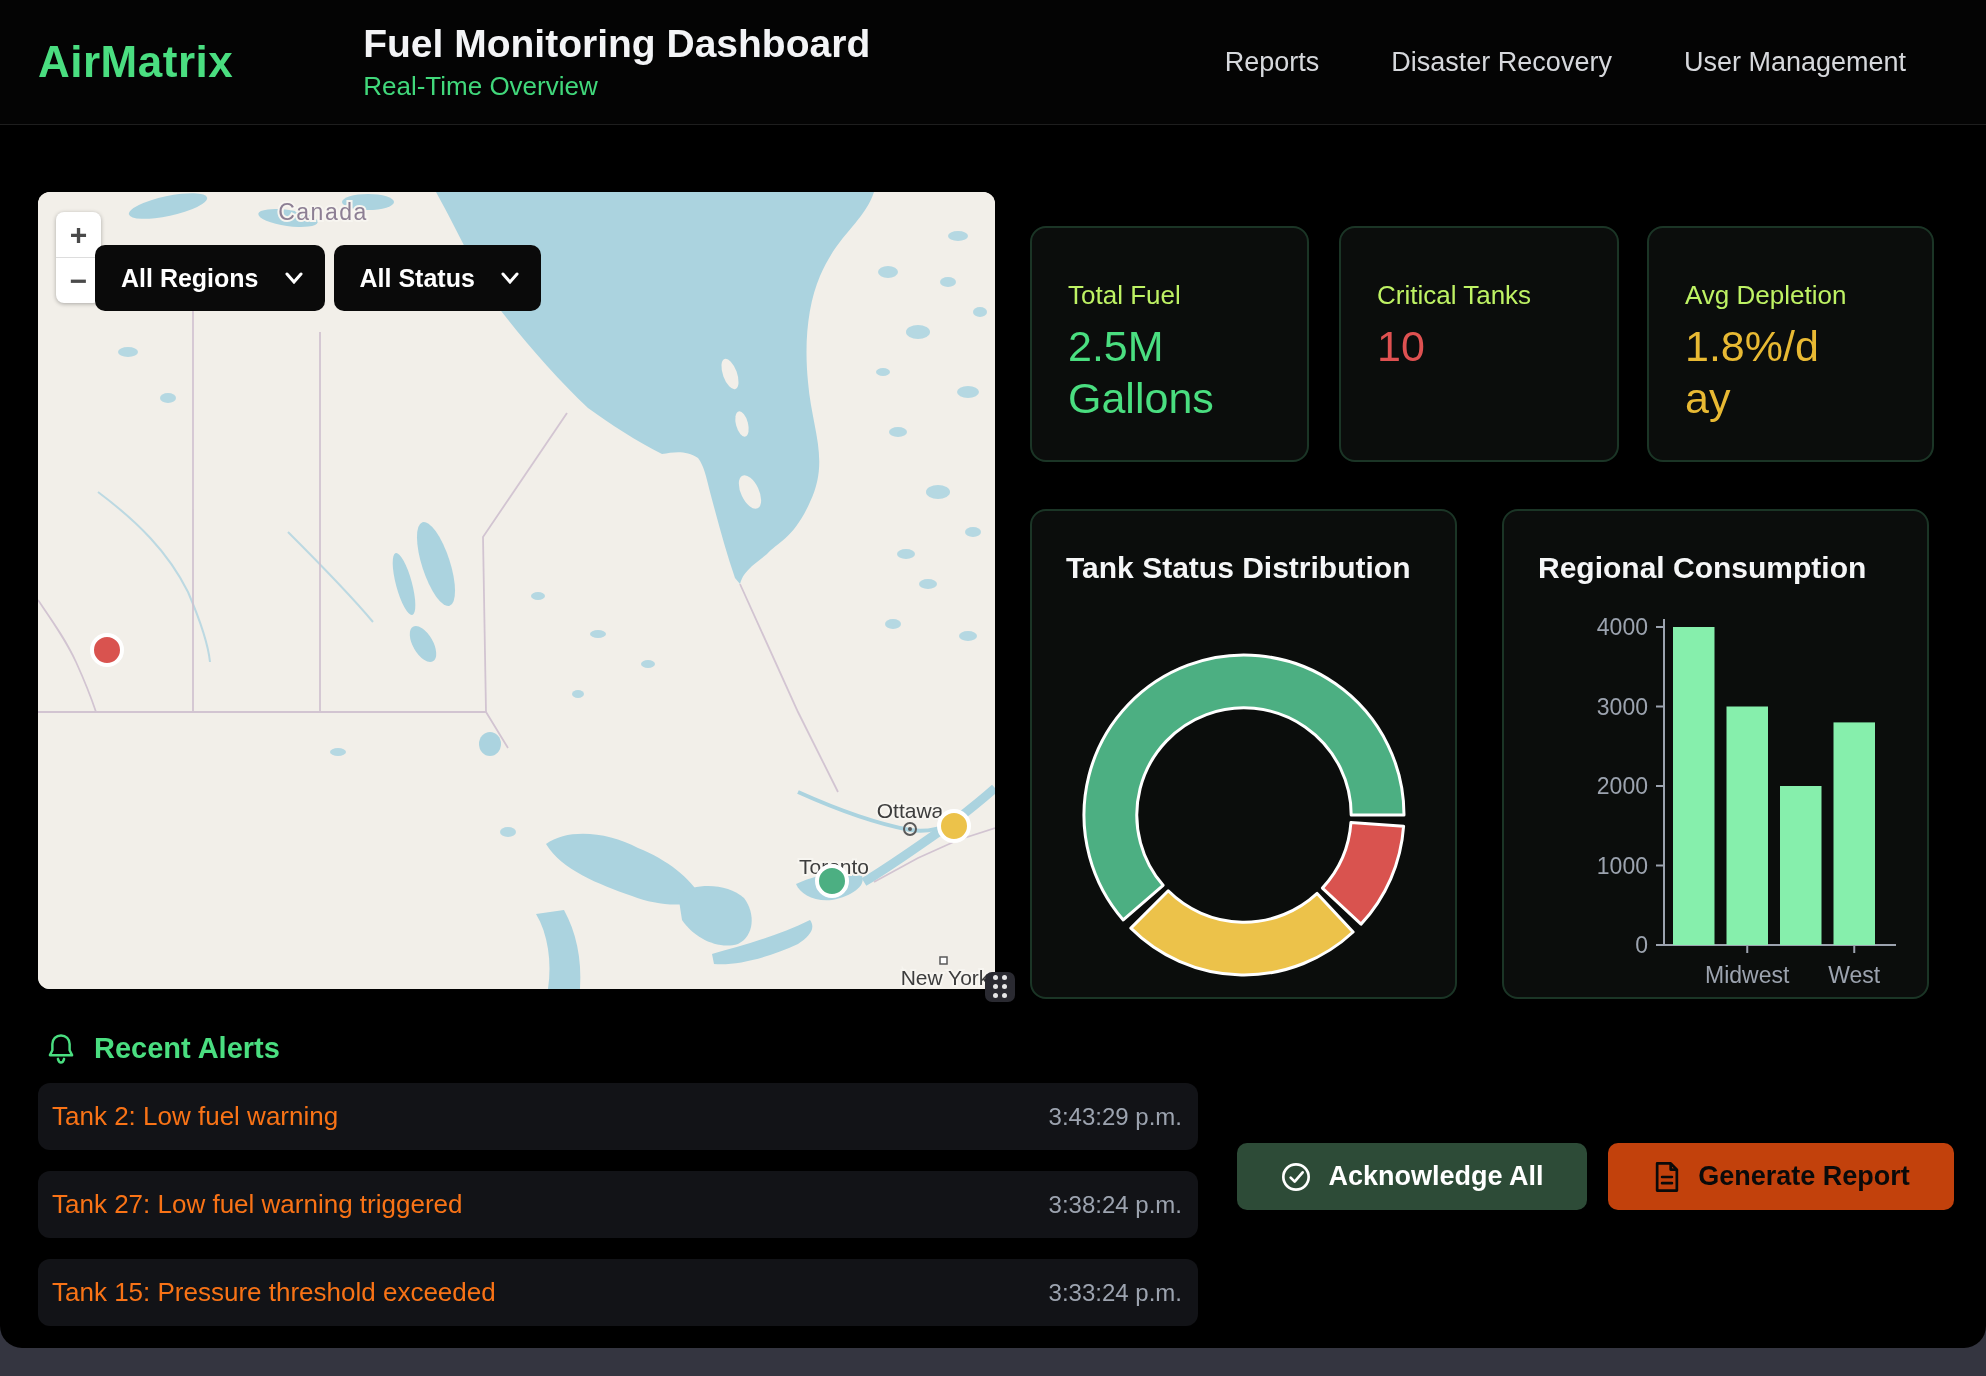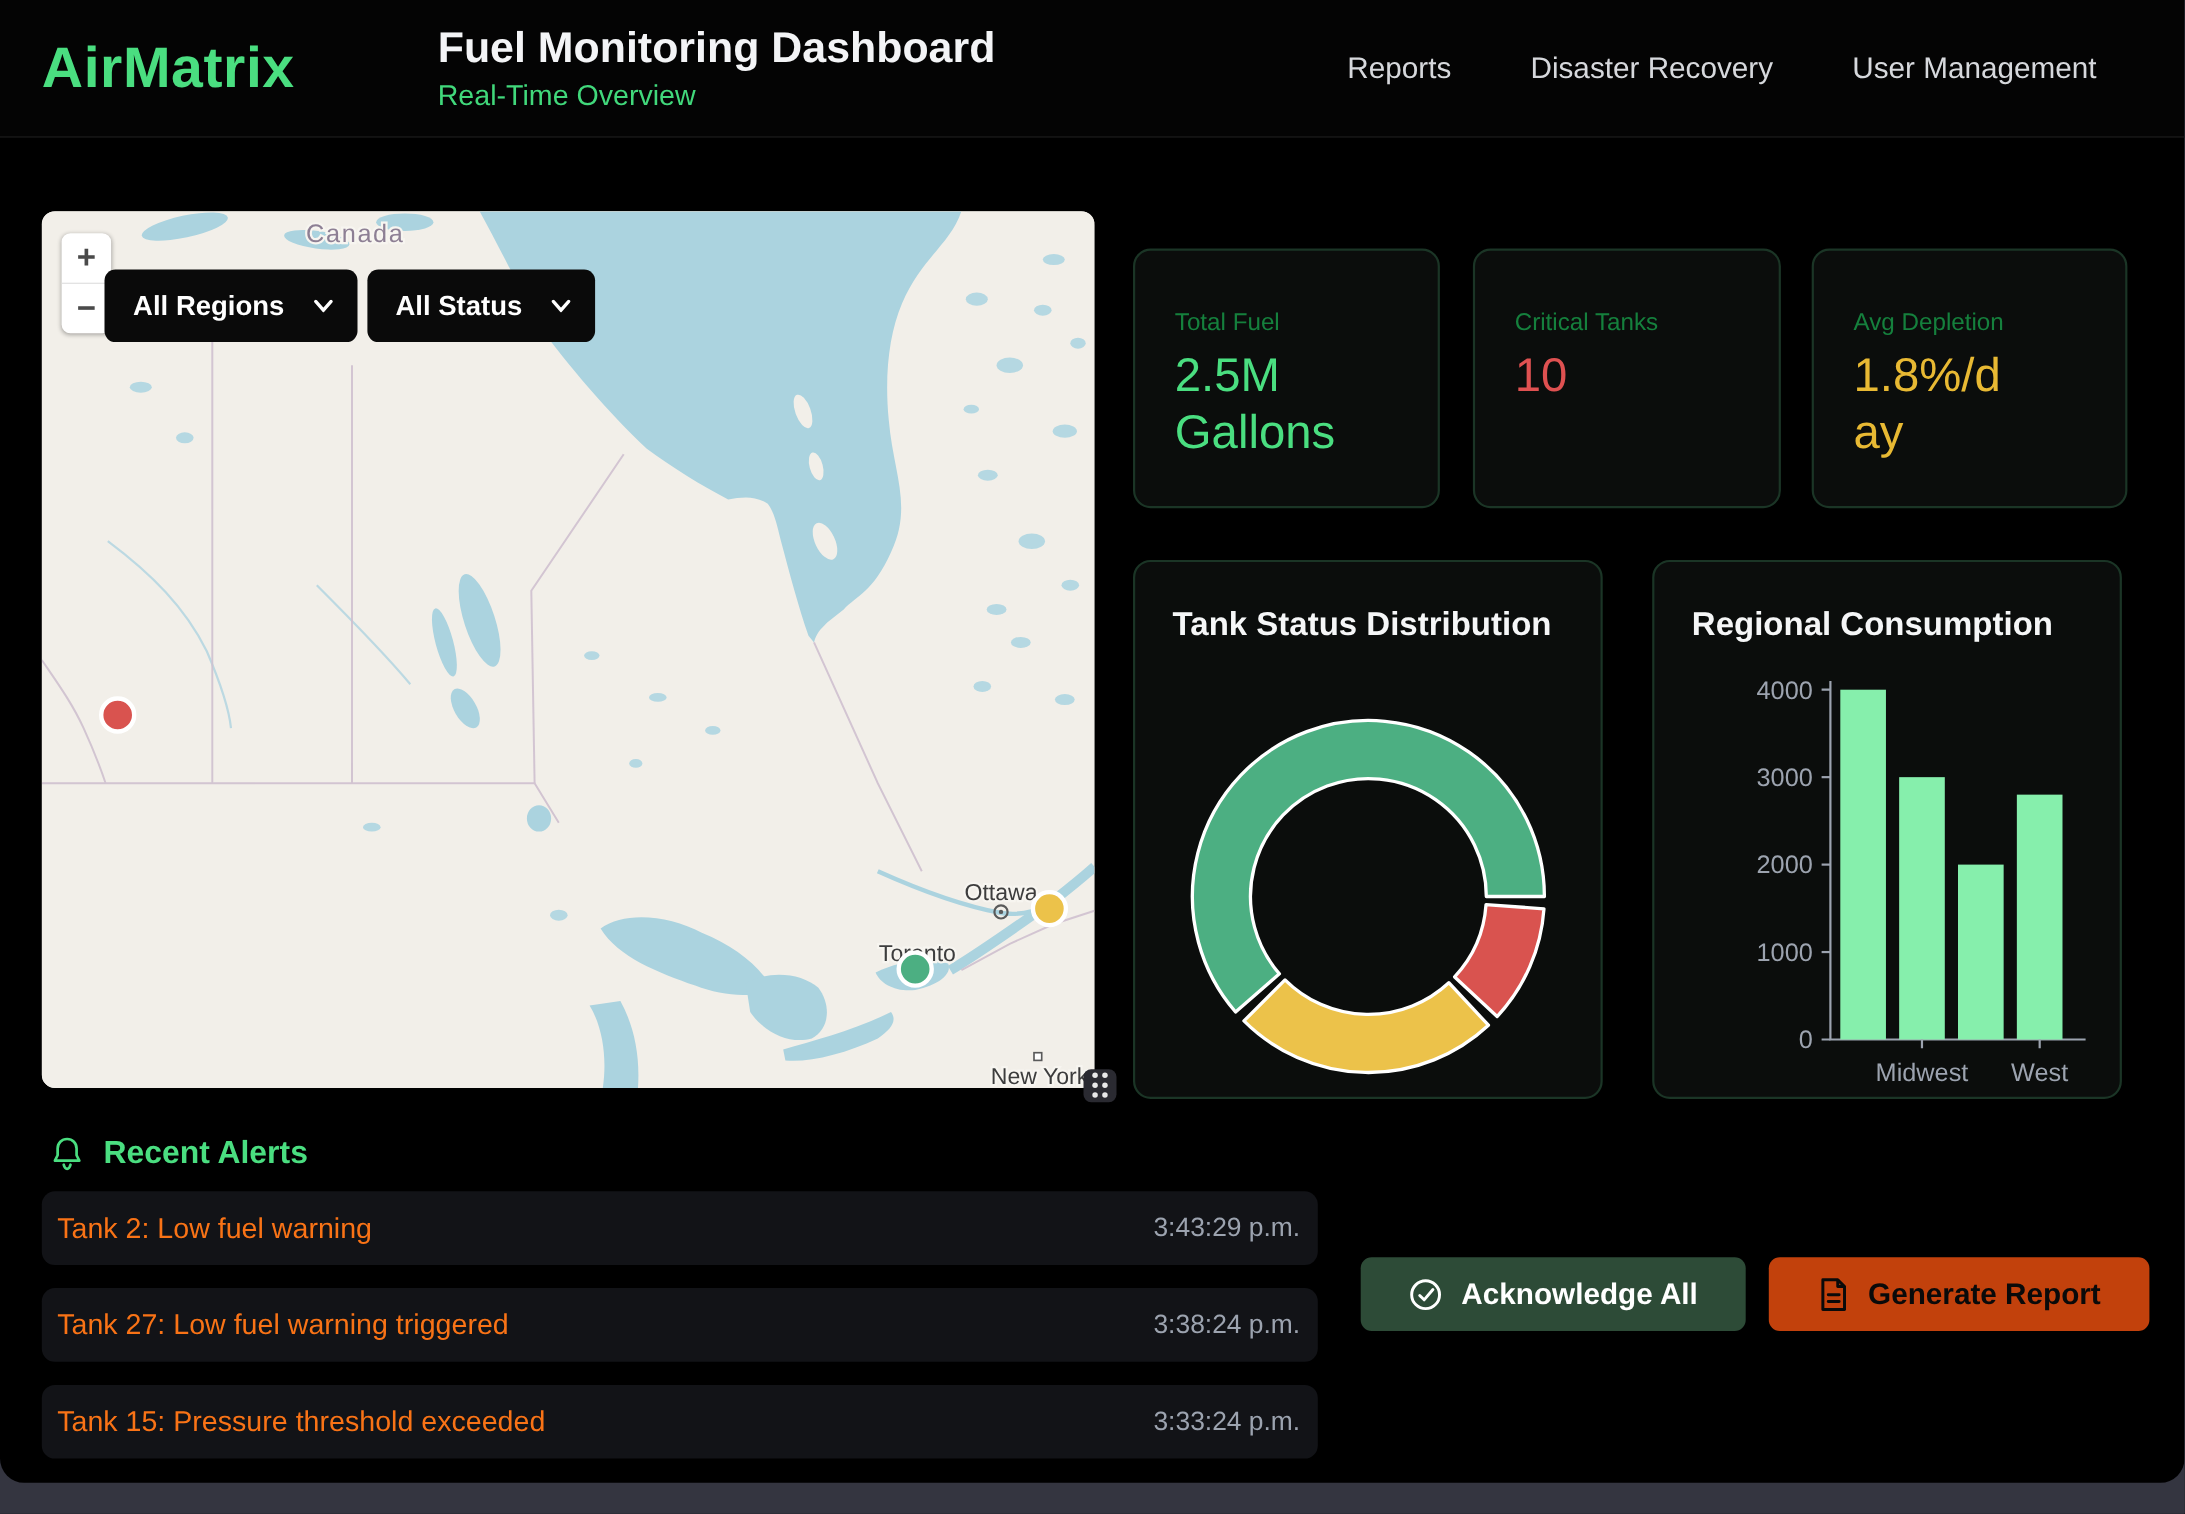--- a/index.html
+++ b/index.html
@@ -3,21 +3,21 @@
 <meta charset="utf-8">
 <style>
   html,body{margin:0;padding:0;background:#343540;}
   .stage{position:relative;width:1986px;height:1376px;background:#343540;overflow:hidden;
          font-family:"Liberation Sans","DejaVu Sans",sans-serif;}
   .app{position:absolute;left:0;top:0;width:1986px;height:1348px;background:#000;
        border-radius:0 0 22px 22px;overflow:hidden;}
   
   .header{position:absolute;left:0;top:0;width:100%;height:124px;background:#040404;
           border-bottom:1px solid #1e1e1e;display:flex;align-items:center;}
-  .logo{font-size:52px;font-weight:bold;color:#4ade80;margin-left:38px;letter-spacing:.5px;}
+  .logo{font-size:44px;font-weight:bold;color:#4ade80;margin-left:38px;letter-spacing:.5px;}
   .titleblock{margin-left:130px;}
   .title{font-size:39px;font-weight:bold;color:#f3f4f6;line-height:1.15;}
   .subtitle{font-size:26px;color:#41d87b;margin-top:4px;}
   .nav{margin-left:auto;margin-right:80px;display:flex;column-gap:72px;}
   .nav-item{font-size:27px;color:#d6d8dc;cursor:pointer;white-space:nowrap;}
   
   .map-panel{position:absolute;left:38px;top:192px;width:957px;height:797px;border-radius:12px;
              overflow:hidden;background:#f2efe9;}
   .map-svg{position:absolute;left:0;top:0;}
   .zoom-ctl{position:absolute;left:18px;top:20px;width:45px;height:91px;background:#fff;
@@ -29,21 +29,21 @@
   .dd{height:66px;background:#0a0a0a;border-radius:10px;display:flex;align-items:center;
       justify-content:space-between;padding:0 22px 0 26px;cursor:pointer;}
   .dd-label{color:#fff;font-size:25px;font-weight:bold;white-space:nowrap;}
   .dd-chev{margin-left:26px;width:18px;height:12px;}
   .drag-handle{position:absolute;left:985px;top:972px;width:30px;height:30px;background:#2a2a31;
                border-radius:7px;display:grid;grid-template-columns:repeat(2,6px);
                grid-template-rows:repeat(3,6px);gap:3px;place-content:center;cursor:grab;}
   .drag-handle span{width:5px;height:5px;border-radius:50%;background:#e8e8e8;}
   
   .card{position:absolute;background:#0b0d0c;border:2px solid #1b3526;border-radius:16px;}
-  .stat-label{font-size:22px;color:#15803d;margin:52px 0 10px 36px;}
+  .stat-label{font-size:26px;color:#bef264;margin:52px 0 10px 36px;}
   .stat-value{font-size:43px;font-weight:normal;line-height:1.2;margin-left:36px;overflow-wrap:anywhere;}
   
   .chart-title{font-size:30px;font-weight:bold;color:#f5f6f7;margin:40px 0 0 34px;}
   
   .alerts-head{position:absolute;left:46px;top:1032px;display:flex;align-items:center;column-gap:18px;}
   .alerts-title{font-size:29px;font-weight:bold;color:#4ade80;}
   .alert-row{position:absolute;left:38px;width:1160px;height:67px;background:#121317;
              border-radius:12px;display:flex;align-items:center;justify-content:space-between;
              padding:0 16px 0 14px;box-sizing:border-box;}
   .alert-text{font-size:26px;color:#f97316;}

